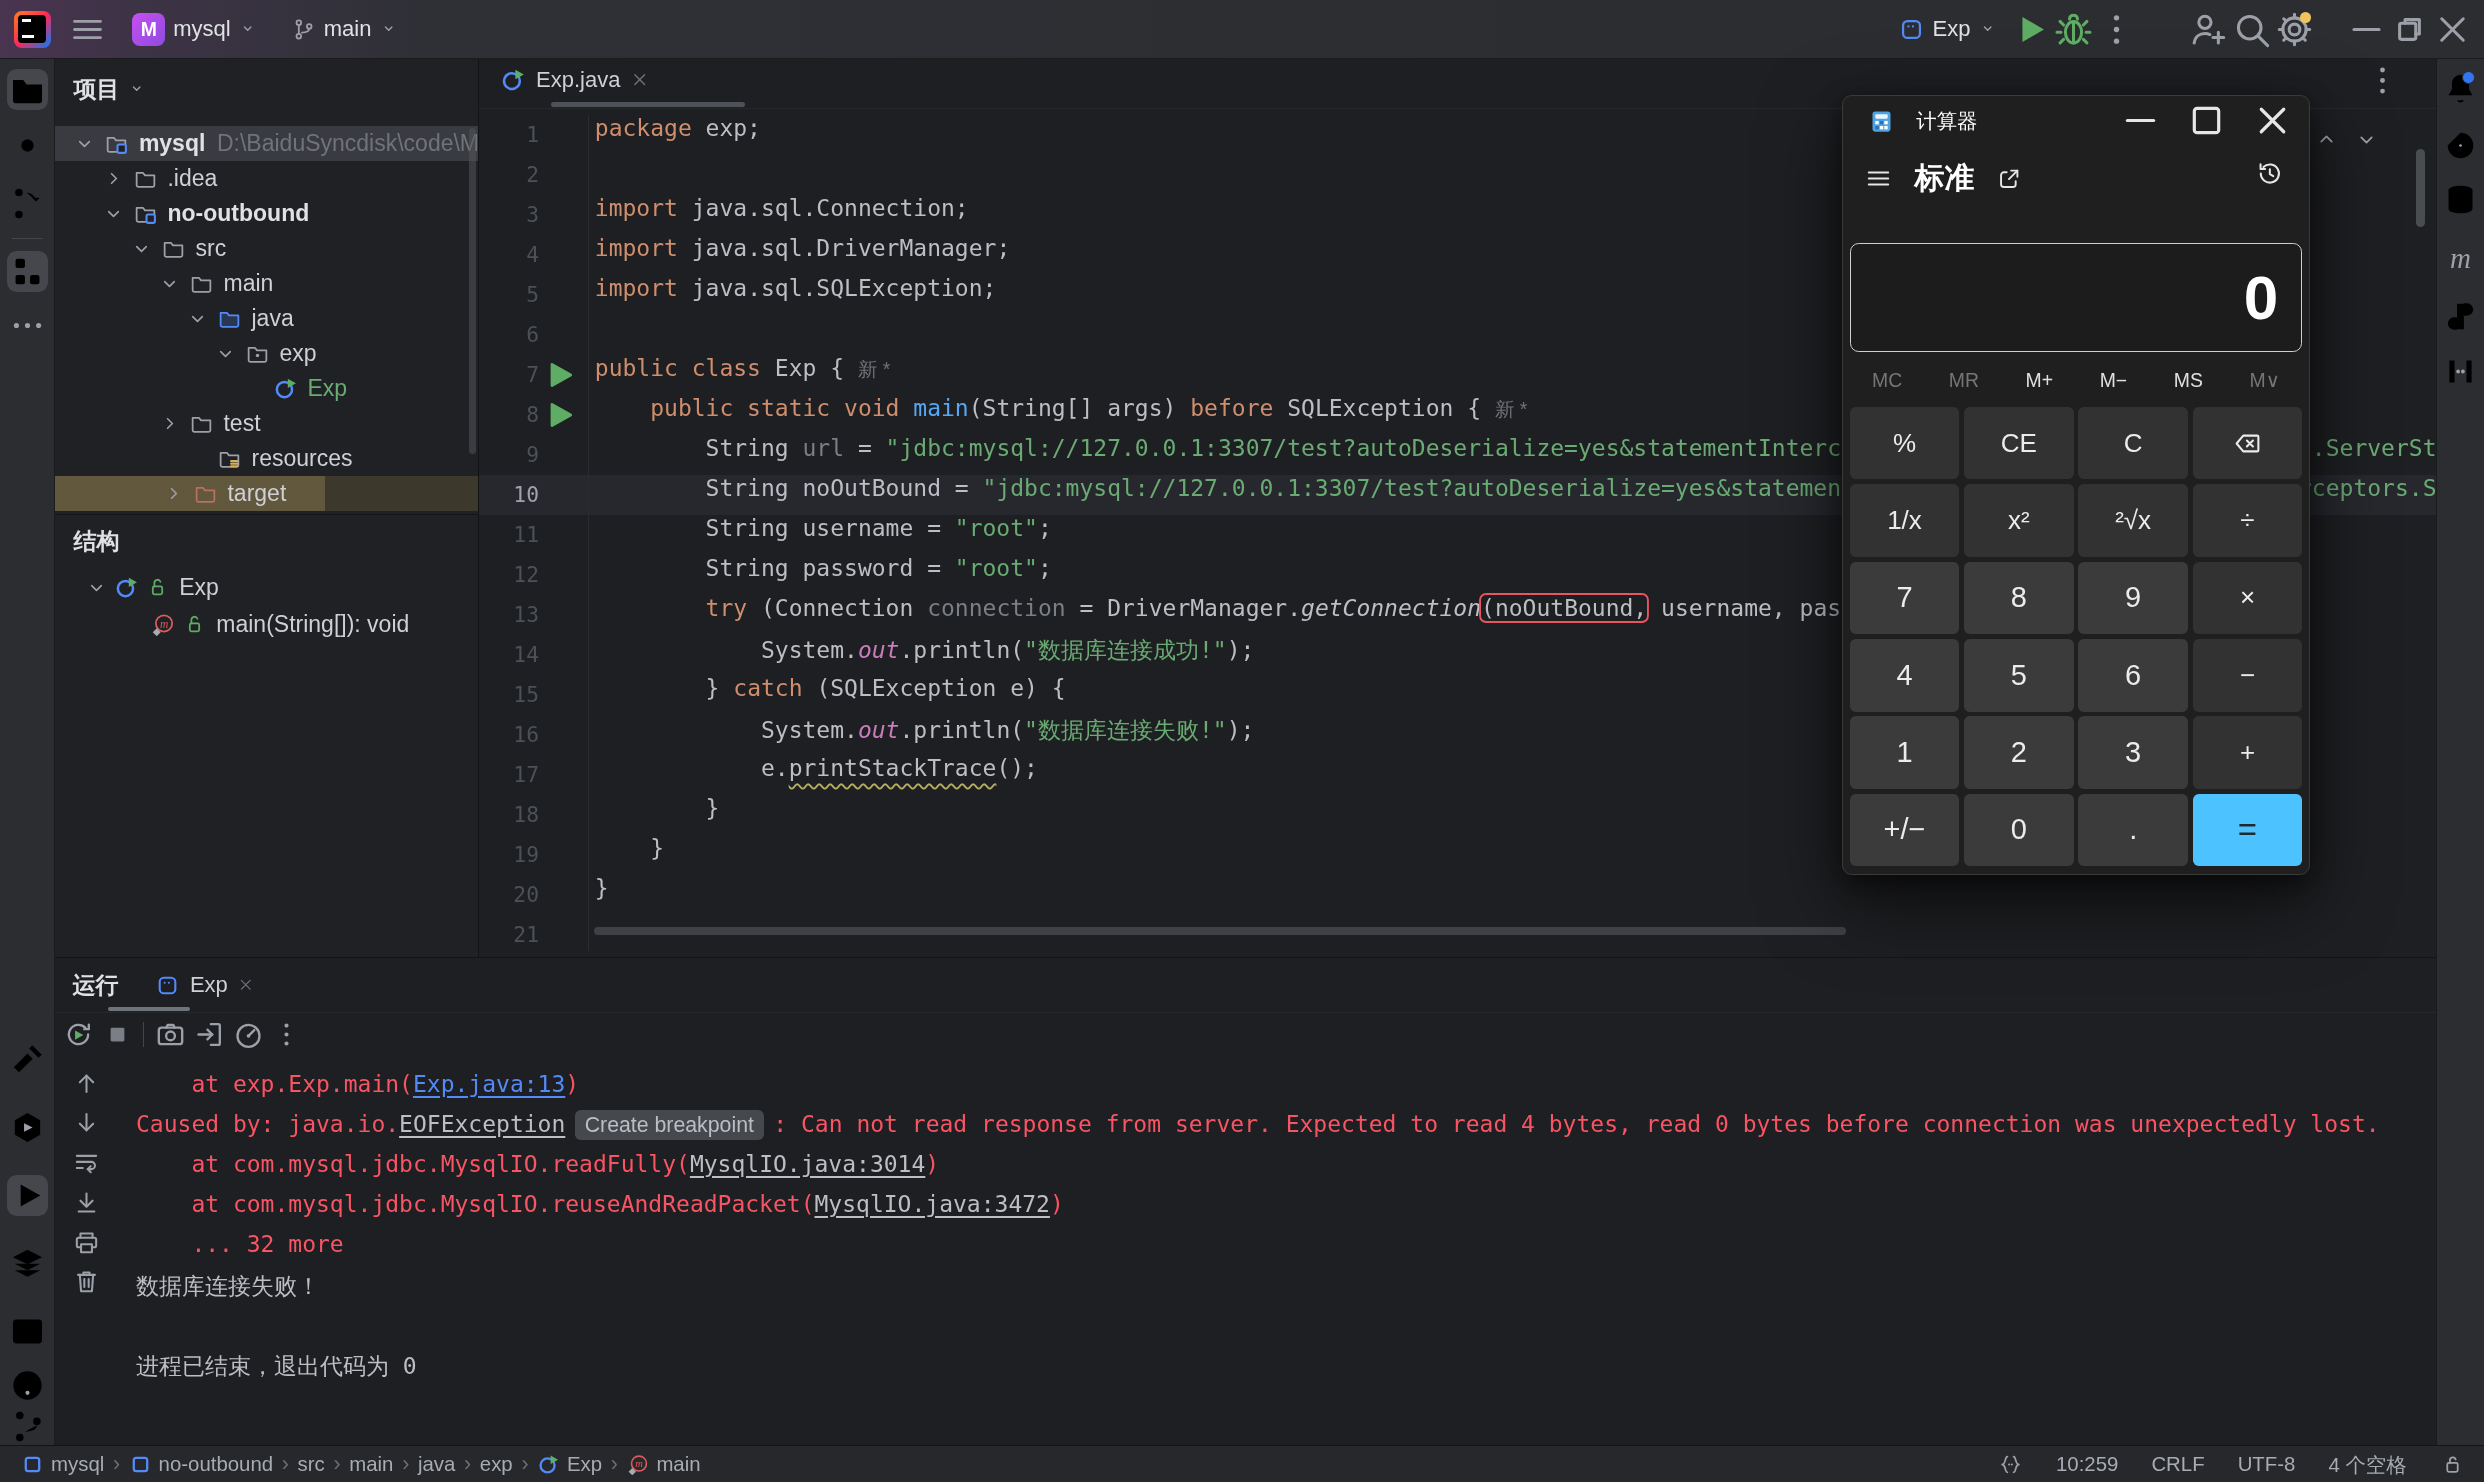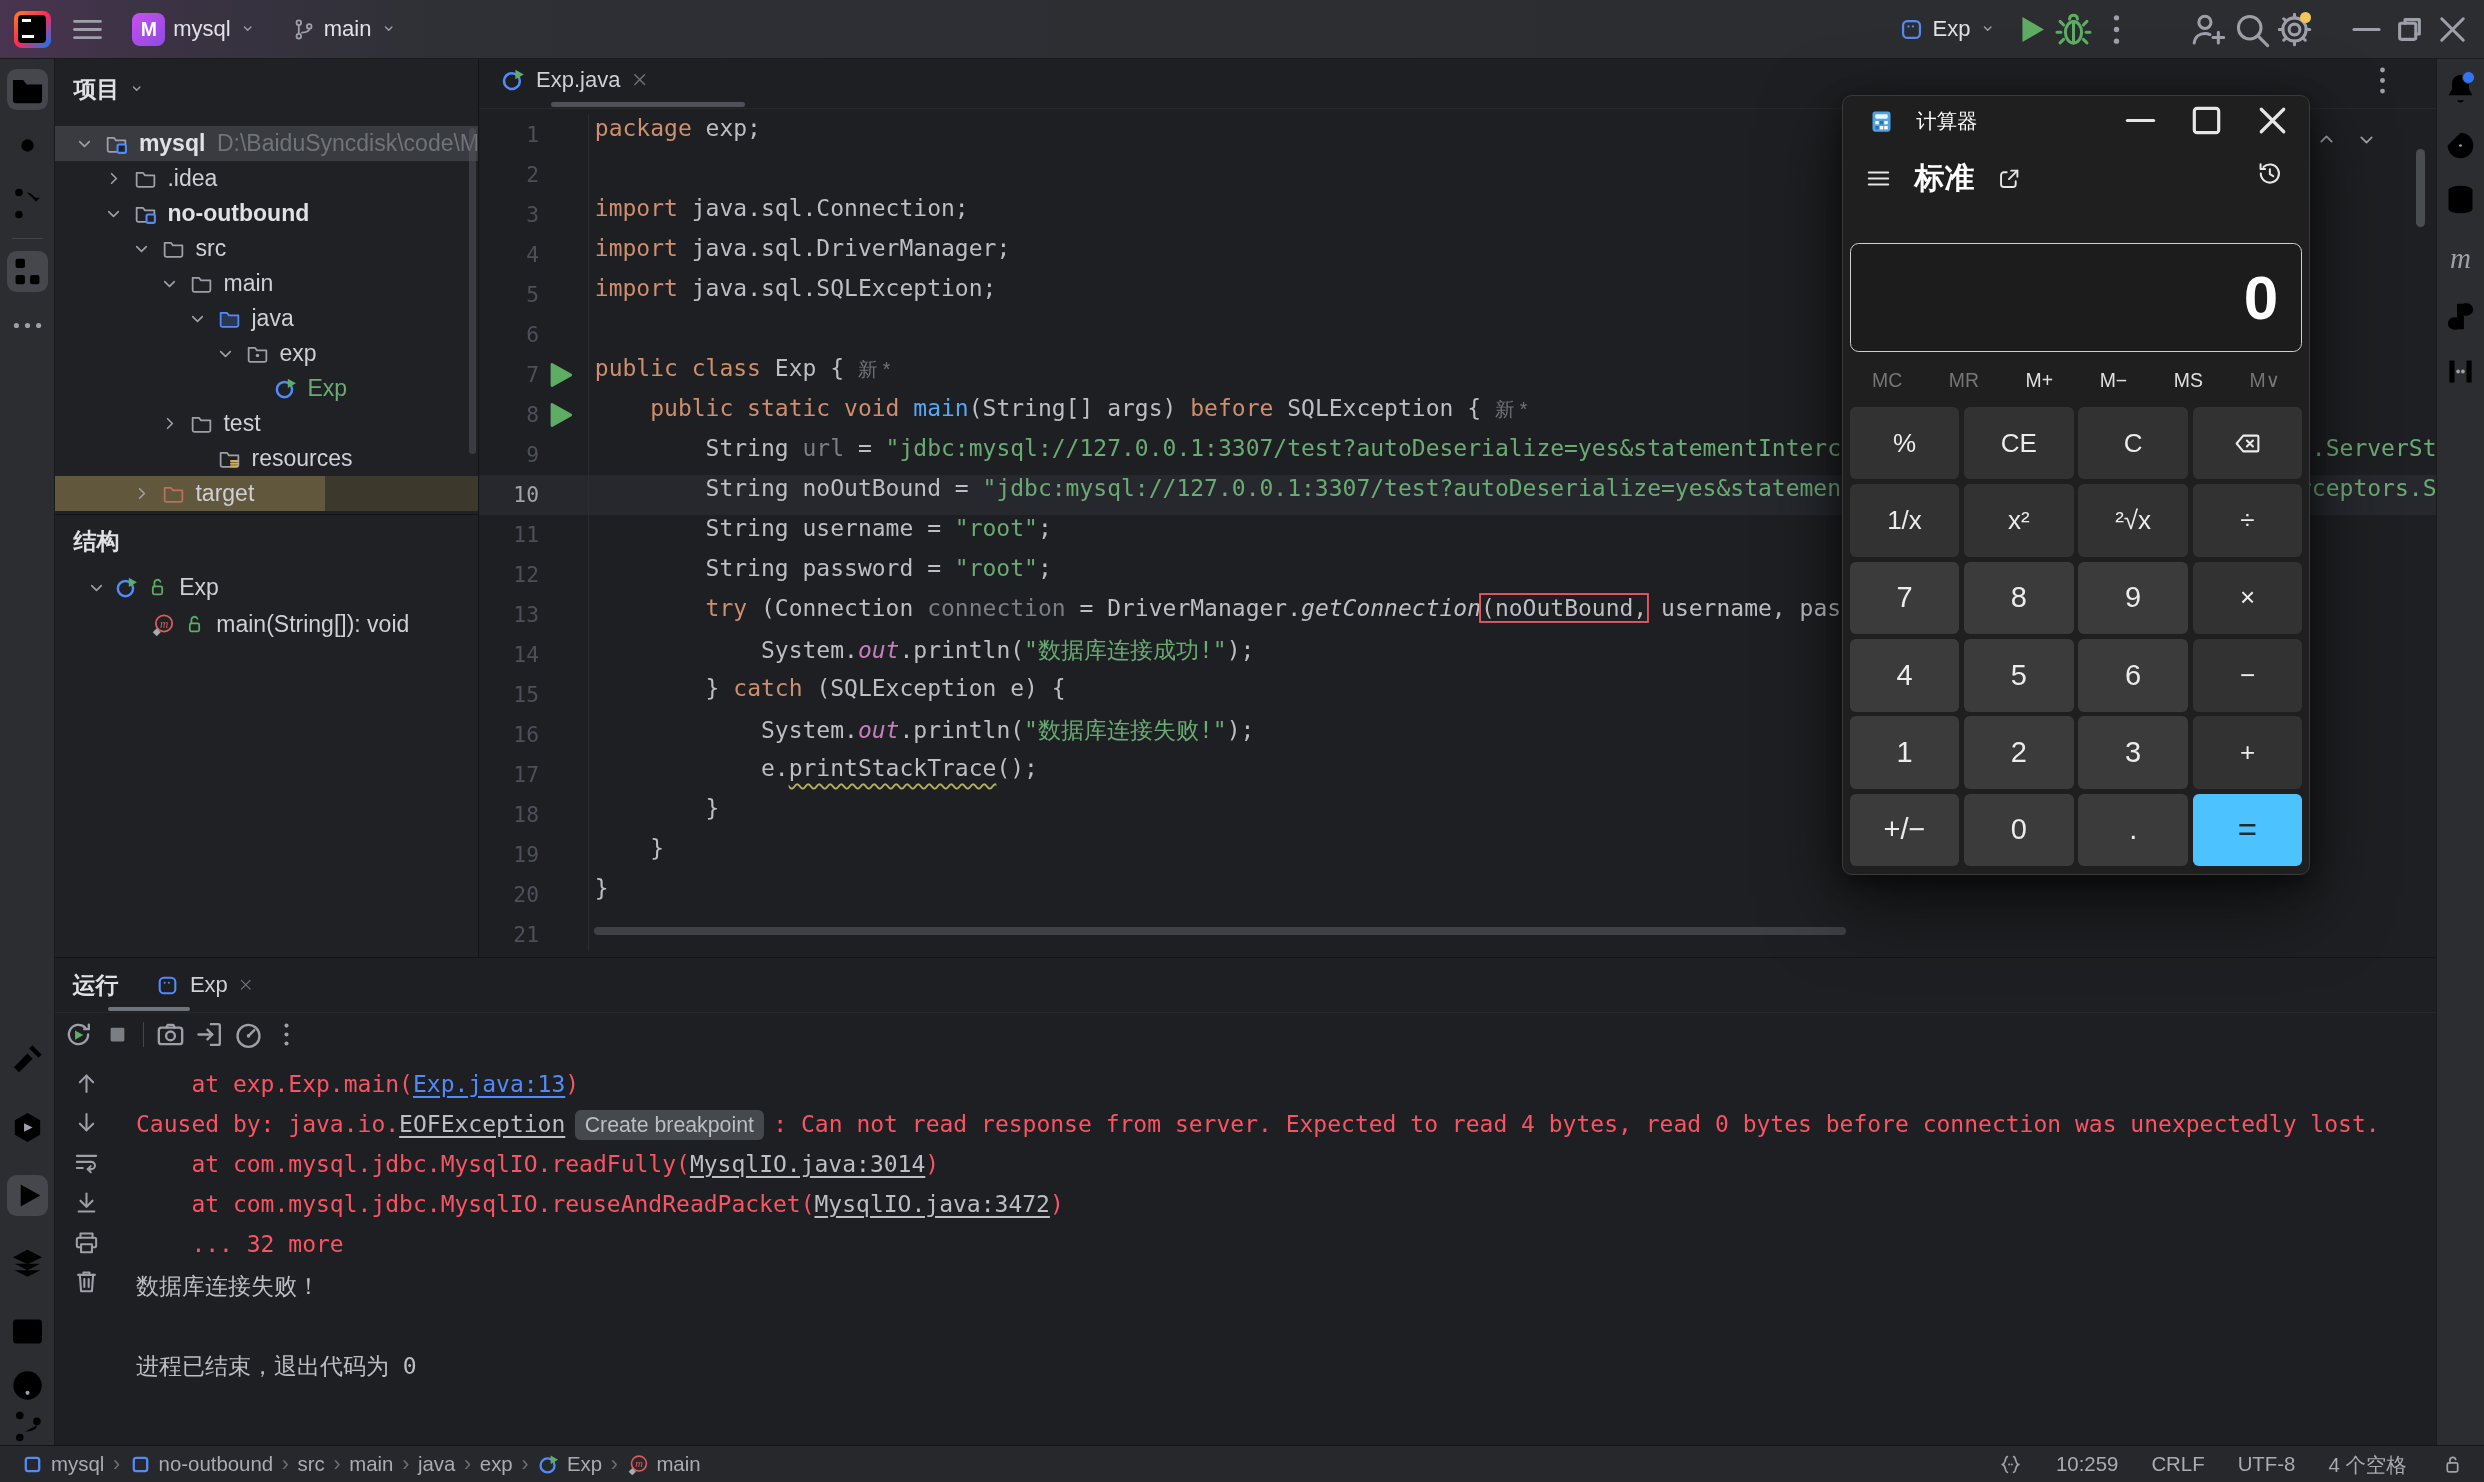--- a/index.html
+++ b/index.html
@@ -75,21 +75,21 @@
   .cur .lnum{color:#A1A3AB}
   .gicon{width:39px;height:40px;display:flex;align-items:center;justify-content:center}
   .ctext{padding-left:5.8px;white-space:pre;font:23px "DejaVu Sans Mono",monospace;color:#BCBEC4}
   .seg-kw{color:#CF8E6D}
   .seg-str{color:#6AAB73}
   .seg-meth{color:#56A8F5}
   .seg-smeth{font-style:italic}
   .seg-sfield{color:#C77DBB;font-style:italic}
   .seg-dim{color:#7A7E85}
   .seg-ann{color:#6F737A;font-size:19.4px;font-family:"Liberation Sans",sans-serif}
-  .seg-boxed{box-shadow:0 0 0 1.9px #E8555F;border-radius:0}
+  .seg-boxed{box-shadow:0 0 0 1.9px #E8555F;border-radius:5px}
   .seg-warn{text-decoration:underline wavy #B3AE60 1.9px;text-underline-offset:6.8px}
   .ehscroll{position:absolute;left:115px;top:875px;width:1252px;height:7.8px;background:#43454A;border-radius:3.9px;opacity:.9}
 
   
   .runpanel{position:absolute;left:54px;top:957px;right:47px;height:489px;background:#1E1F22;border-top:1px solid #131416;overflow:hidden;z-index:5}
   .rhead{position:relative;height:54px;display:flex;align-items:center;border-bottom:1px solid #26282B}
   .rtitle{margin-left:18.4px;font-size:23px;font-weight:bold;color:#DFE1E5}
   .rtab{display:flex;align-items:center;gap:9.7px;margin-left:29px;font-size:22px;color:#CED0D6;height:54px;padding:0 7.8px}
   .rtabline{position:absolute;left:54px;top:49px;width:82px;height:3.9px;background:#6F737A;border-radius:1.9px}
   .rtools{position:absolute;top:60px;left:7.8px;display:flex;align-items:center;gap:5.8px}
@@ -509,21 +509,21 @@
       <div class="trow" style="padding-left: 132px;">
         <span class="chev ico"></span>
         <span class="ticon ico">
           <svg viewBox="0 0 24 24" width="100%" height="100%">
             <path d="M3.5 18.5v-12h6l2 2.5h9v9.5a1.5 1.5 0 0 1-1.5 1.5h-14a1.5 1.5 0 0 1-1.5-1.5z"></path>
             <path d="M13.5 14.5h6M13.5 17h6M13.5 19.5h6" stroke="#D6AE58" stroke-width="2"></path>
           </svg>
         </span>
         <span class="tlabel">resources</span>
       </div>
-      <div class="trow band" style="padding-left: 76px;">
+      <div class="trow band" style="padding-left: 108px;">
         <span class="chev ico">
           <svg viewBox="0 0 24 24" width="100%" height="100%">
             <path d="M10 7l5 5-5 5"></path>
           </svg>
         </span>
         <span class="ticon ico">
           <svg viewBox="0 0 24 24" width="100%" height="100%">
             <path d="M3.5 18.5v-12h6l2 2.5h9v9.5a1.5 1.5 0 0 1-1.5 1.5h-14a1.5 1.5 0 0 1-1.5-1.5z" stroke="#B9715F"></path>
           </svg>
         </span>

